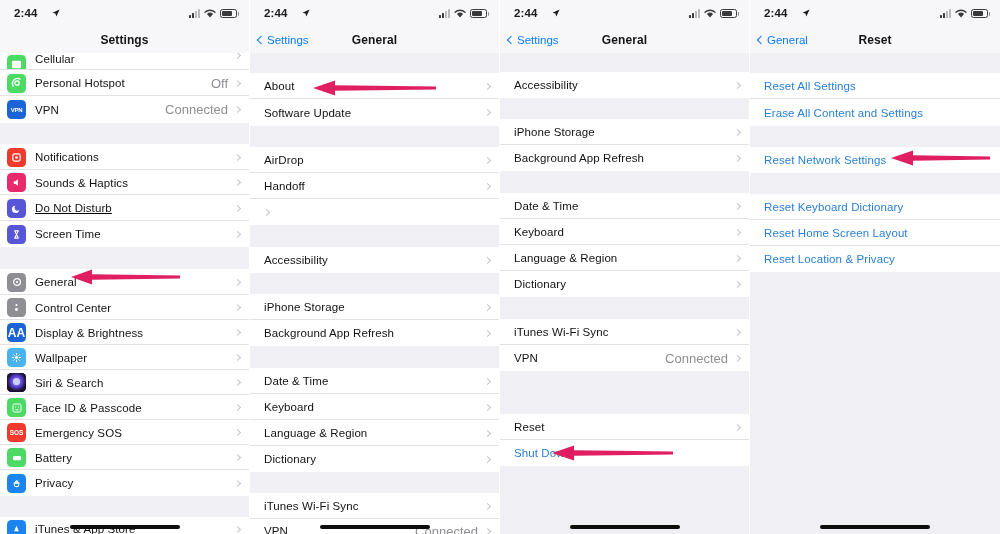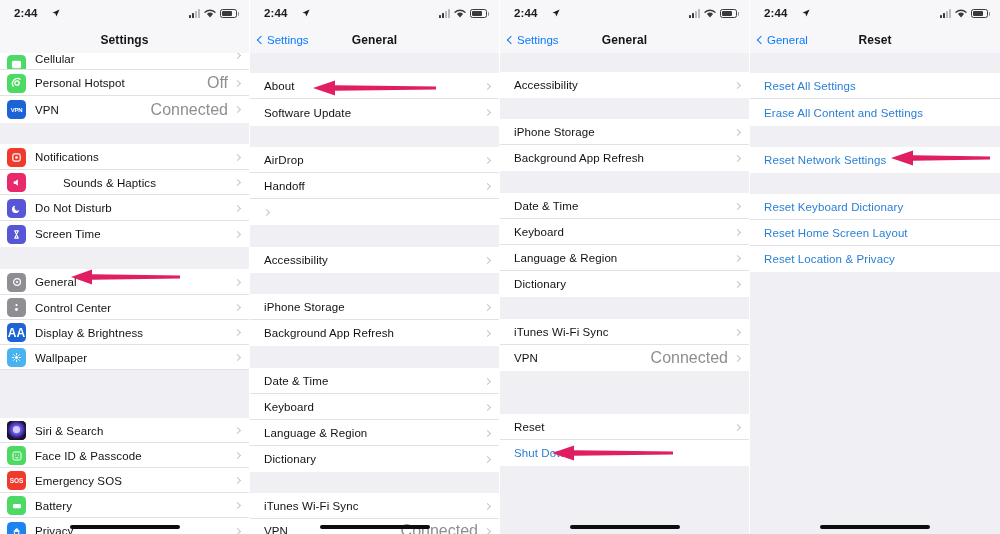--- a/index.html
+++ b/index.html
@@ -97,21 +97,21 @@
     display: flex; align-items: center; justify-content: center;
     color: #fff; font-size: 9px; font-weight: bold;
     overflow: hidden;
   }
   .label {
     font-size: 11.5px; color: #121212; flex: 1;
     white-space: nowrap; letter-spacing: .1px;
   }
   .label.link { color: #2a7fd4; }
   .value {
-    font-size: 16px; color: #8e8e93; margin-right: 7px;
+    font-size: 13px; color: #8e8e93; margin-right: 7px;
     white-space: nowrap;
   }
   .chev {
     width: 5px; height: 5px;
     border-right: 1.5px solid #c4c4c8;
     border-top: 1.5px solid #c4c4c8;
     transform: rotate(45deg);
     flex: 0 0 auto;
   }
 
@@ -193,30 +193,30 @@
       <div class="row" style="height:26px;">
         <span class="icon" style="background:#f03a2e;">
           <svg width="11" height="11" viewBox="0 0 12 12">
               <rect x="2" y="2" width="8" height="8" rx="2" fill="none" stroke="#fff" stroke-width="1.3"></rect>
               <circle cx="6" cy="6" r="1.4" fill="#fff"></circle>
             </svg>
         </span>
         <span class="label">Notifications</span>
         <span class="chev"></span>
       </div>
-      <div class="row" style="height:25px;gap:28px;">
+      <div class="row" style="height:25px;">
         <span class="icon" style="background:#e8296b;">
           <svg width="11" height="11" viewBox="0 0 12 12">
               <path d="M3 4.5 H5 L7.5 2.5 V9.5 L5 7.5 H3 Z" fill="#fff"></path>
             </svg>
         </span>
         <span class="label">Sounds &amp; Haptics</span>
         <span class="chev"></span>
       </div>
-      <div class="row" style="height:26px;">
+      <div class="row" style="height:26px;text-decoration:underline;">
         <span class="icon" style="background:#5756d6;">
           <svg width="11" height="11" viewBox="0 0 12 12">
               <path d="M9 7.6 A4 4 0 1 1 4.6 3 A3.2 3.2 0 0 0 9 7.6 Z" fill="#fff"></path>
             </svg>
         </span>
         <span class="label">Do Not Disturb</span>
         <span class="chev"></span>
       </div>
       <div class="row last" style="height:26px;">
         <span class="icon" style="background:#5756d6;">
@@ -258,21 +258,21 @@
       <div class="row" style="height:25px;">
         <span class="icon" style="background:#4ab3ef;">
           <svg width="11" height="11" viewBox="0 0 12 12">
               <circle cx="6" cy="6" r="1.6" fill="#fff"></circle>
               <path d="M6 1.5 V3 M6 9 V10.5 M1.5 6 H3 M9 6 H10.5 M2.8 2.8 L3.8 3.8 M8.2 8.2 L9.2 9.2 M9.2 2.8 L8.2 3.8 M3.8 8.2 L2.8 9.2" stroke="#fff" stroke-width="1" stroke-linecap="round"></path>
             </svg>
         </span>
         <span class="label">Wallpaper</span>
         <span class="chev"></span>
       </div>
-      <div class="row" style="height:25px;margin-top:48px;">
+      <div class="row" style="height:25px;">
         <span class="icon" style="background:#2a1a3a;">
           <svg width="19" height="19" viewBox="0 0 12 12">
               <defs>
                 <radialGradient id="sg" cx="50%" cy="45%">
                   <stop offset="0%" stop-color="#e85fd0"></stop>
                   <stop offset="55%" stop-color="#5b4ae0"></stop>
                   <stop offset="100%" stop-color="#1b1030"></stop>
                 </radialGradient>
               </defs>
               <rect width="12" height="12" fill="url(#sg)"></rect>

